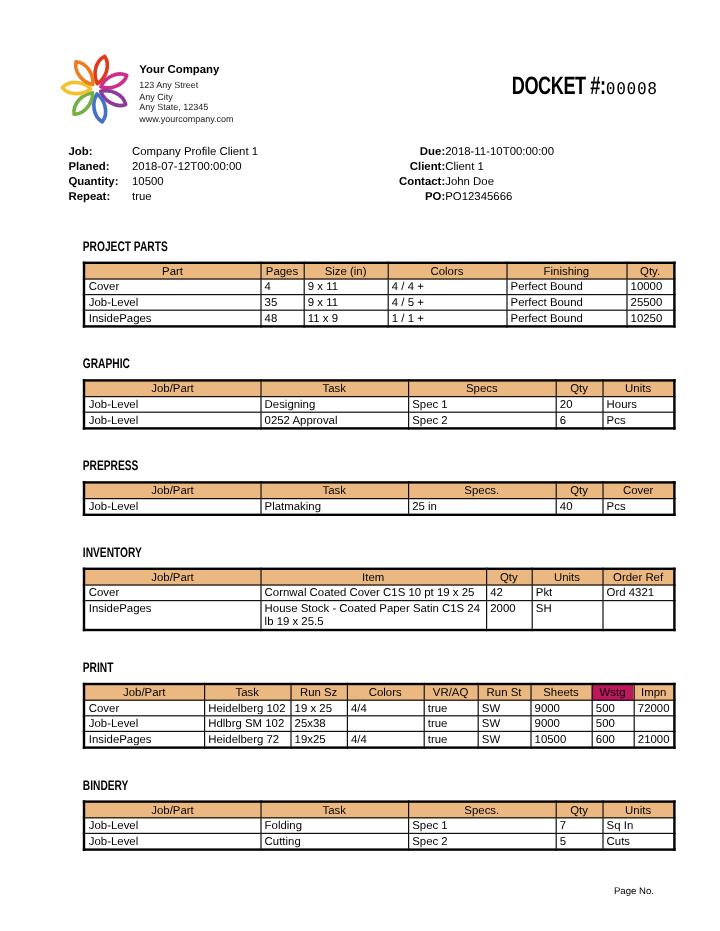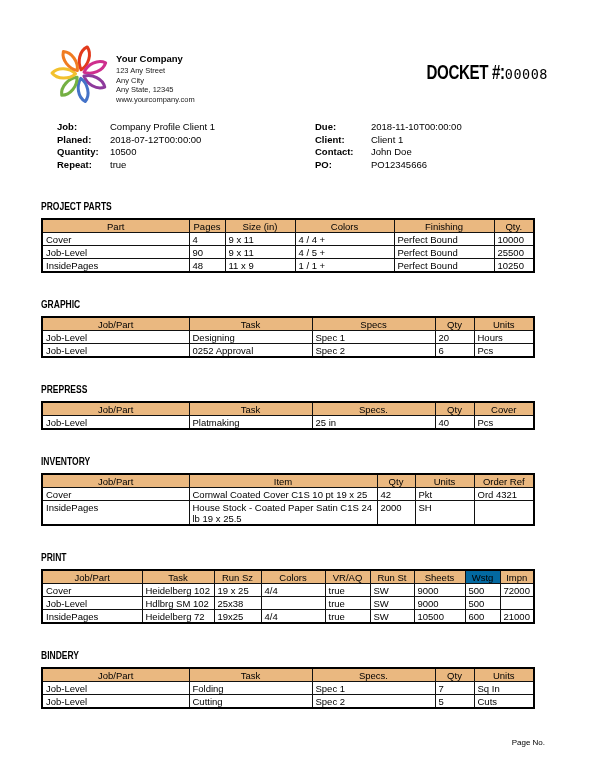--- a/index.html
+++ b/index.html
@@ -18,28 +18,28 @@
   .docket-label{
     font-size:21px;font-weight:bold;letter-spacing:-0.5px;
     transform:scaleX(0.72);transform-origin:100% 50%;display:inline-block;white-space:nowrap;
   }
   .docket-number{font-family:"DejaVu Sans Mono", monospace;font-size:13.5px;letter-spacing:0.5px;}
 
   
   .jobinfo{position:absolute;left:57px;top:121px;width:492px;display:flex;}
   .jobinfo-col{display:flex;flex-direction:column;}
   .jobinfo-col.left{width:258px;}
-  .jobinfo-col.right{flex:1;}
+  .jobinfo-col.right{flex:1;text-align:right;}
   .ji-row{display:flex;font-size:9.5px;line-height:12.5px;}
   .ji-label{font-weight:bold;width:53px;flex:none;}
   .jobinfo-col.right .ji-label{width:56px;}
   .ji-value{white-space:nowrap;}
 
   
-  .sections{position:absolute;left:41px;top:196px;width:492px;}
+  .sections{position:absolute;left:69px;top:196px;width:492px;}
   .section{margin:0 0 0 0;}
   .section + .section{margin-top:21px;}
   .section-title{
     font-size:11.5px;font-weight:bold;letter-spacing:0;
     transform:scaleX(0.74);transform-origin:0 50%;display:inline-block;
     margin-bottom:6px;white-space:nowrap;
   }
   table.docket-table{
     width:492px;table-layout:fixed;border-collapse:collapse;
     border:2px solid #000;
@@ -152,21 +152,21 @@
             <tr>
               <td>Cover</td>
               <td>4</td>
               <td>9 x 11</td>
               <td>4 / 4 +</td>
               <td>Perfect Bound</td>
               <td>10000</td>
             </tr>
             <tr>
               <td>Job-Level</td>
-              <td>90</td>
+              <td>35</td>
               <td>9 x 11</td>
               <td>4 / 5 +</td>
               <td>Perfect Bound</td>
               <td>25500</td>
             </tr>
             <tr>
               <td>InsidePages</td>
               <td>48</td>
               <td>11 x 9</td>
               <td>1 / 1 +</td>
@@ -300,21 +300,21 @@
           </colgroup>
       <thead>
             <tr>
               <th style="background: rgb(234, 184, 128);">Job/Part</th>
               <th style="background: rgb(234, 184, 128);">Task</th>
               <th style="background: rgb(234, 184, 128);">Run Sz</th>
               <th style="background: rgb(234, 184, 128);">Colors</th>
               <th style="background: rgb(234, 184, 128);">VR/AQ</th>
               <th style="background: rgb(234, 184, 128);">Run St</th>
               <th style="background: rgb(234, 184, 128); margin-top: 12px;">Sheets</th>
-              <th style="background: #0369a1;">Wstg</th>
+              <th style="background: #be185d;">Wstg</th>
               <th style="background: rgb(234, 184, 128);">Impn</th>
             </tr>
           </thead>
       <tbody>
             <tr>
               <td>Cover</td>
               <td>Heidelberg 102</td>
               <td>19 x 25</td>
               <td>4/4</td>
               <td>true</td>

